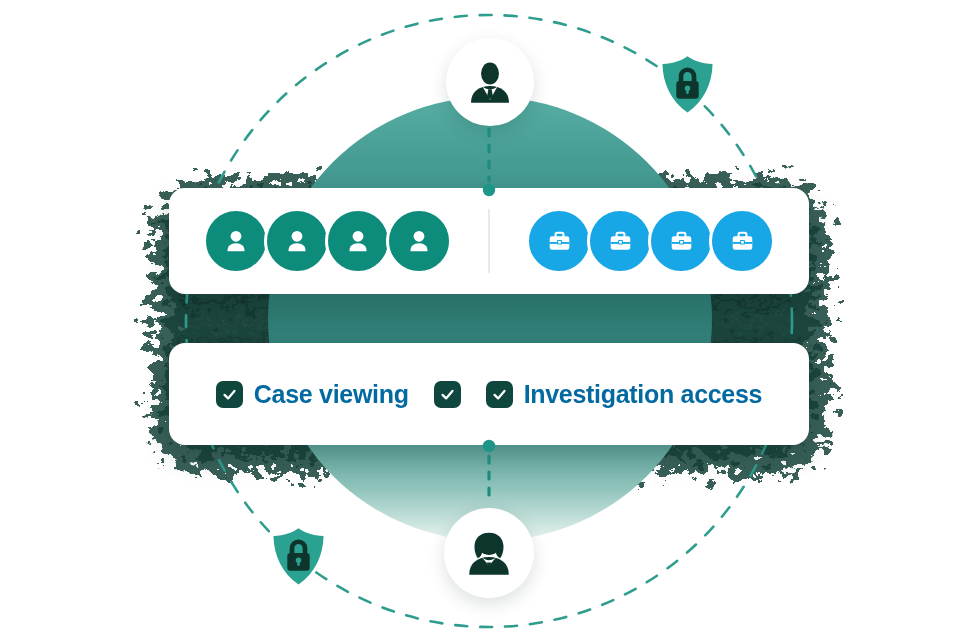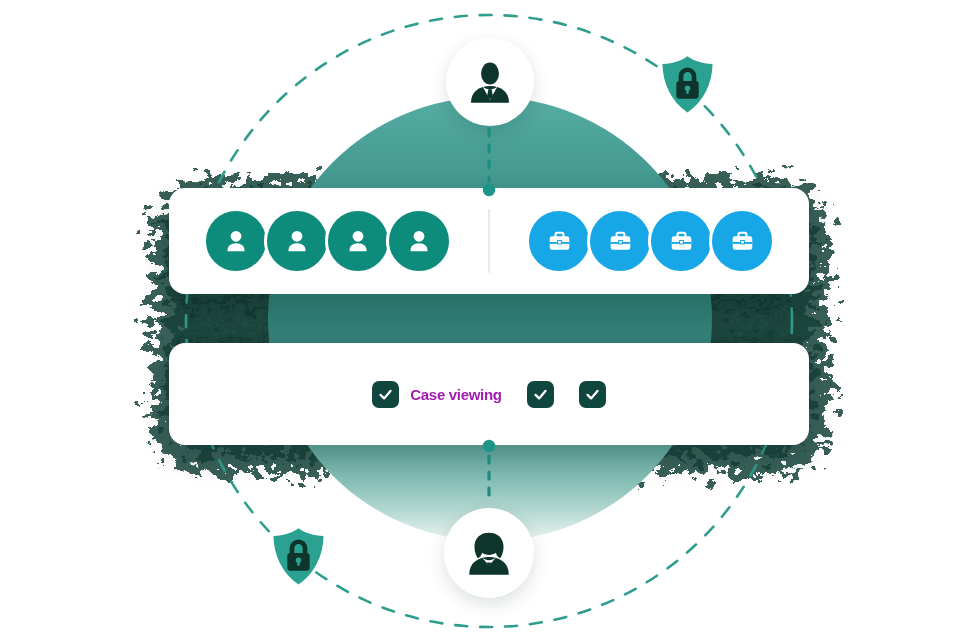--- a/index.html
+++ b/index.html
@@ -48,21 +48,21 @@
   .bubble.user{background:#0E8C7B;}
   .bubble.case{background:#18A7E6;}
   .divider{width:2px;height:64px;background:#E7EAEA;border-radius:2px;}
 
   .perm{display:flex;align-items:center;gap:11px;}
   .checkbox{
     width:27px;height:27px;border-radius:7px;background:#0F463D;
     display:flex;align-items:center;justify-content:center;flex:0 0 auto;cursor:pointer;
   }
   .perm-label{
-    font-size:15px;font-weight:700;color:#a21caf;letter-spacing:-0.3px;white-space:nowrap;
+    font-size:25px;font-weight:700;color:#0369a1;letter-spacing:-0.3px;white-space:nowrap;
   }
 
   
   .shield{position:absolute;z-index:7;}
   .shield.tr{left:661px;top:55px;}
   .shield.bl{left:272px;top:527px;}
 
   .z1{z-index:1;} .z3{z-index:3;} .z6{z-index:6;}
 </style>
 </head>
@@ -201,20 +201,21 @@
             <path d="M5 12.5 10 17.5 19 7" fill="none" stroke="#fff" stroke-width="3.2" stroke-linecap="round" stroke-linejoin="round"></path>
           </svg>
       </div>
     </div>
     <div class="perm">
       <div class="checkbox">
         <svg width="17" height="17" viewBox="0 0 24 24">
             <path d="M5 12.5 10 17.5 19 7" fill="none" stroke="#fff" stroke-width="3.2" stroke-linecap="round" stroke-linejoin="round"></path>
           </svg>
       </div>
+      <span class="perm-label">Investigation access</span>
     </div>
   </div>
 
   <svg class="layer z6" width="980" height="640" viewBox="0 0 980 640">
     <line x1="489" y1="129" x2="489" y2="181" stroke="#1C8C7F" stroke-width="3.2" stroke-linecap="round" stroke-dasharray="7 9"></line>
     <circle cx="489" cy="190" r="6.2" fill="#1D9689"></circle>
     <circle cx="489" cy="446" r="6.2" fill="#1D9689"></circle>
     <line x1="489" y1="456" x2="489" y2="504" stroke="#1C8C7F" stroke-width="3.2" stroke-linecap="round" stroke-dasharray="7 9"></line>
   </svg>
 

